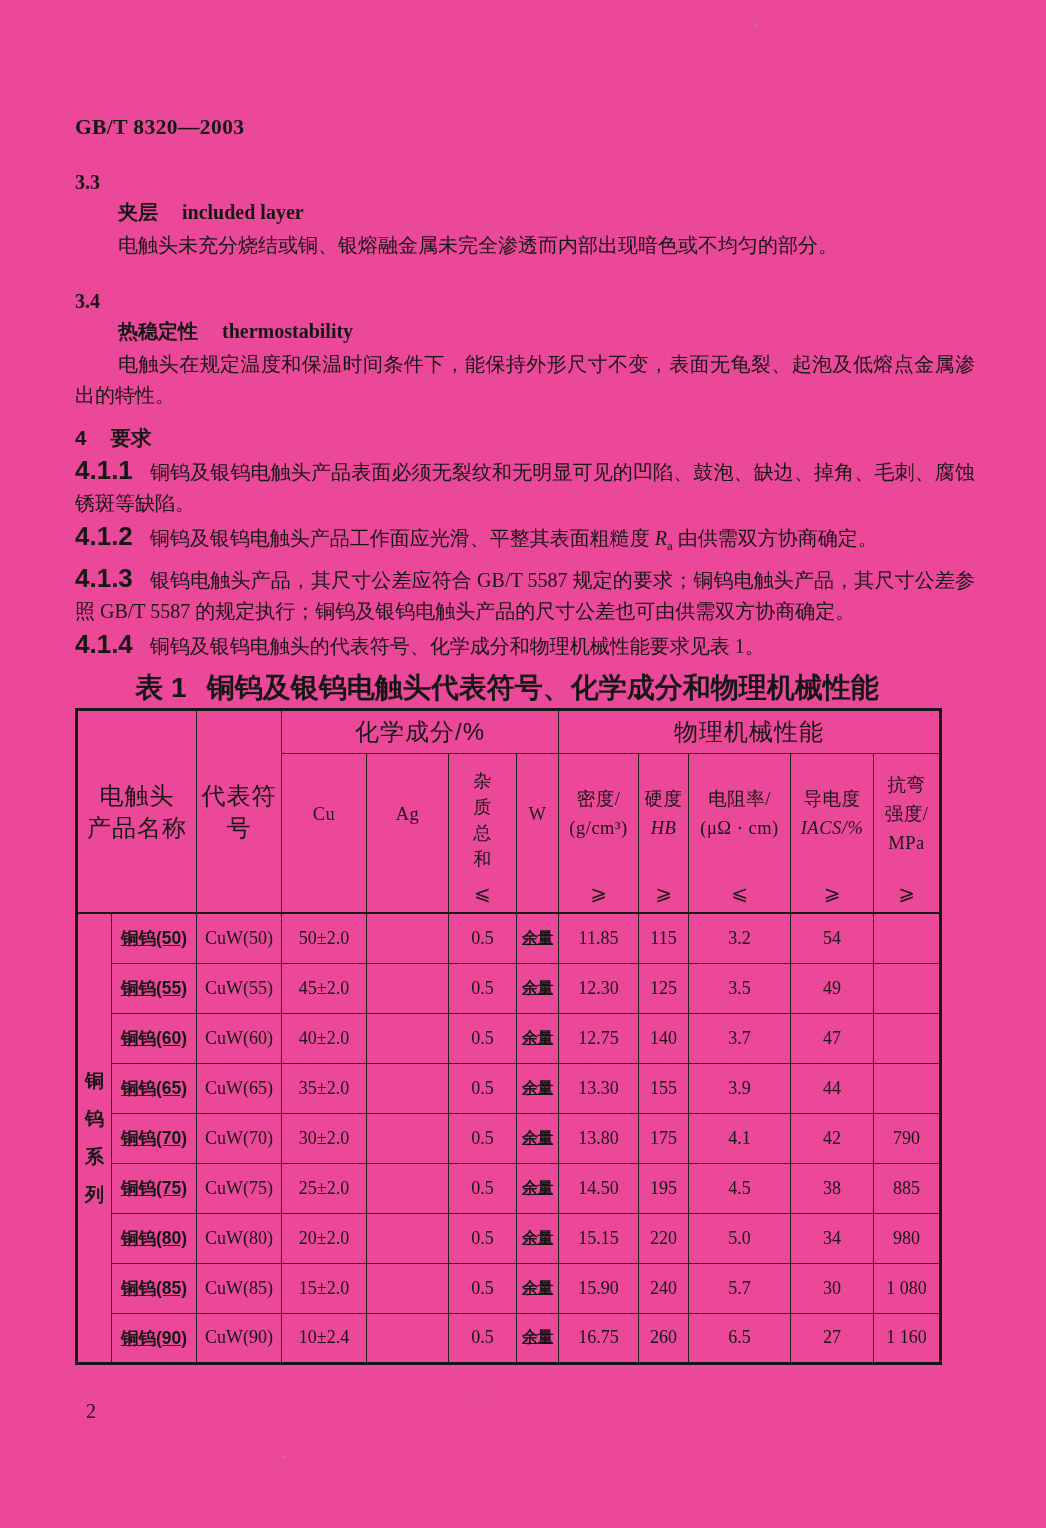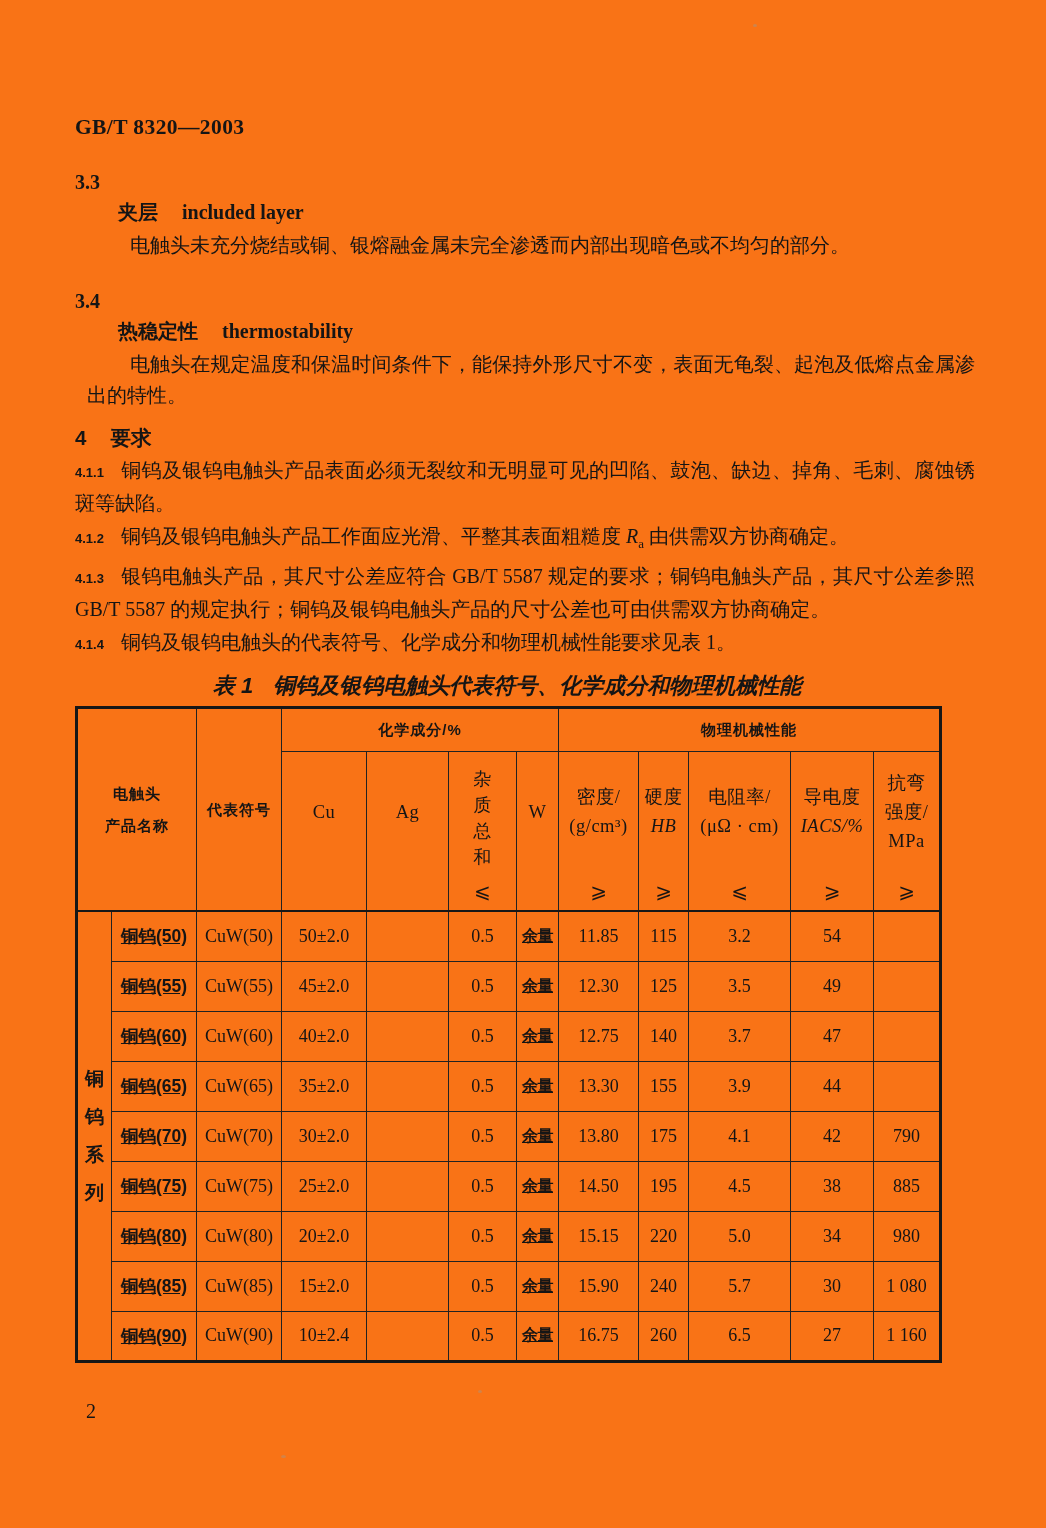--- a/index.html
+++ b/index.html
@@ -1,43 +1,43 @@
 <!DOCTYPE html>
 <html lang="zh"><head>
 <meta charset="utf-8">
 <style>
   html,body{margin:0;padding:0;background:#e8e8e8;}
   .page{
     position:relative;width:1046px;height:1528px;margin:0 auto;
-    background:#f97316;color:#151515;
+    background:#ec4899;color:#151515;
     font-family:"Liberation Serif", serif;
     overflow:hidden;
   }
   .content{position:absolute;left:75px;top:112px;width:900px;}
   .docnum{font-size:21.5px;font-weight:bold;letter-spacing:.4px;line-height:30px;}
   .cnum-line{margin-top:26px;font-size:20px;font-weight:600;line-height:29px;}
   .termline{padding-left:43px;line-height:29px;margin-top:1px;}
   .term-zh{font-family:"Liberation Sans", sans-serif;font-weight:bold;font-size:20px;margin-right:24px;}
   .term-en{font-weight:bold;font-size:20px;}
   p{margin:0;}
-  .para{font-size:20px;line-height:31px;text-align:justify;text-indent:43px;margin-top:2px;margin-left:12px;}
+  .para{font-size:20px;line-height:31px;text-align:justify;text-indent:43px;margin-top:2px;}
   .heading{margin-top:12px;font-family:"Liberation Sans", sans-serif;font-weight:bold;font-size:20.5px;line-height:30px;}
   .heading .num{margin-right:24px;}
   .clause{font-size:20px;line-height:31px;text-align:justify;margin-top:2px;}
-  .clause .num{font-family:"Liberation Sans", sans-serif;font-weight:bold;font-size:13px;margin-right:17px;}
+  .clause .num{font-family:"Liberation Sans", sans-serif;font-weight:bold;font-size:26px;margin-right:17px;}
   .it{font-style:italic;}
   .clause sub{font-size:13px;}
   .tcaption{margin-top:12px;width:864px;text-align:center;
-    font-family:"Liberation Sans", sans-serif;font-weight:bold;font-size:22px;line-height:28px;font-style:italic;}
+    font-family:"Liberation Sans", sans-serif;font-weight:bold;font-size:28px;line-height:28px;}
   .tcaption .cap-label{margin-right:20px;}
   table{margin-top:6px;border-collapse:collapse;table-layout:fixed;width:864px;border:3px solid #171717;}
   th,td{border:1.5px solid #222;padding:0 2px;font-weight:normal;overflow:hidden;}
   tbody tr td{border-top-width:1.5px;}
   tr.body-first td{border-top:2.6px solid #171717;}
-  .ghead th{height:42px;font-family:"Liberation Sans", sans-serif;font-weight:bold;font-size:15px;
+  .ghead th{height:42px;font-family:"Liberation Sans", sans-serif;font-weight:normal;font-size:24px;
     text-align:center;vertical-align:middle;letter-spacing:1px;}
   .dhead th{height:158px;vertical-align:top;}
   .thmerge{vertical-align:middle !important;font-size:19px;line-height:32px;text-align:center;
     font-family:"Liberation Serif", serif;font-weight:normal;letter-spacing:1px;}
   .hwrap{display:flex;flex-direction:column;height:158px;}
   .hlbl{flex:1;display:flex;flex-direction:column;align-items:center;justify-content:center;
     font-size:18.5px;line-height:29px;text-align:center;letter-spacing:.5px;}
   .hlbl.stack{white-space:pre-line;line-height:26px;font-size:18px;justify-content:flex-end;padding-bottom:2px;}
   .hsym{height:38px;display:flex;align-items:center;justify-content:center;font-size:20px;}
   tbody tr{height:50px;}

